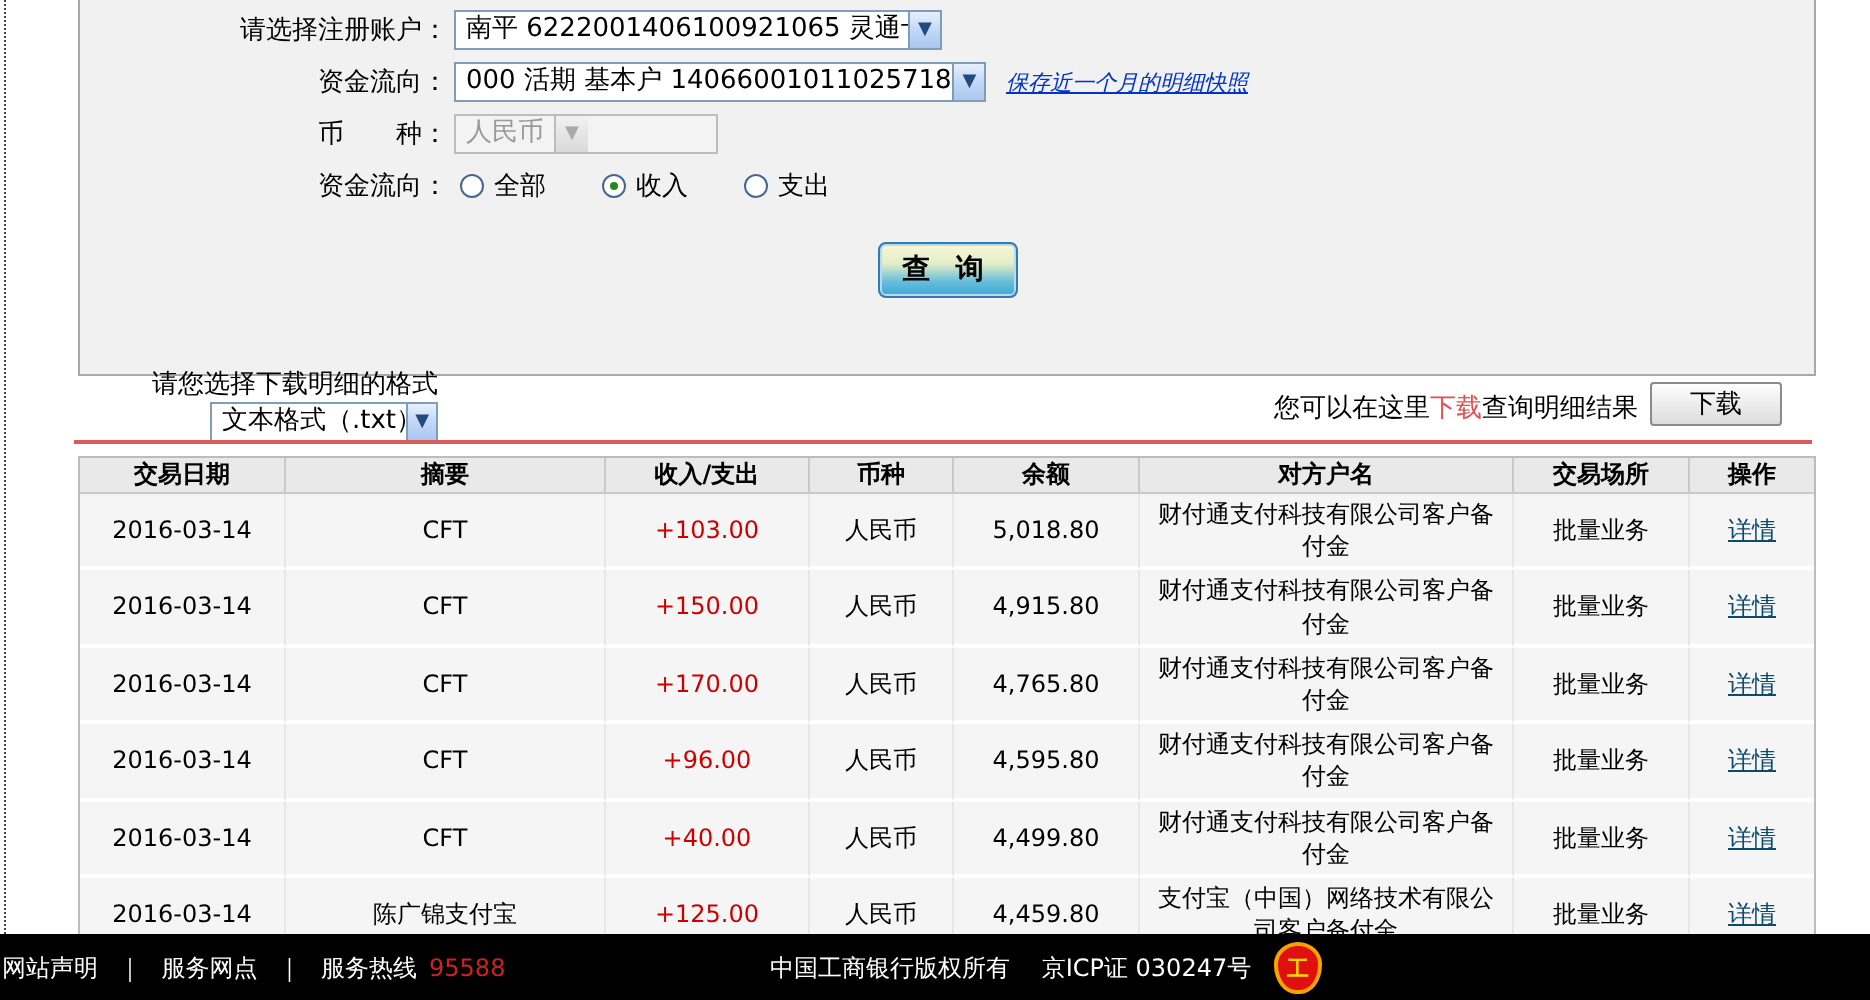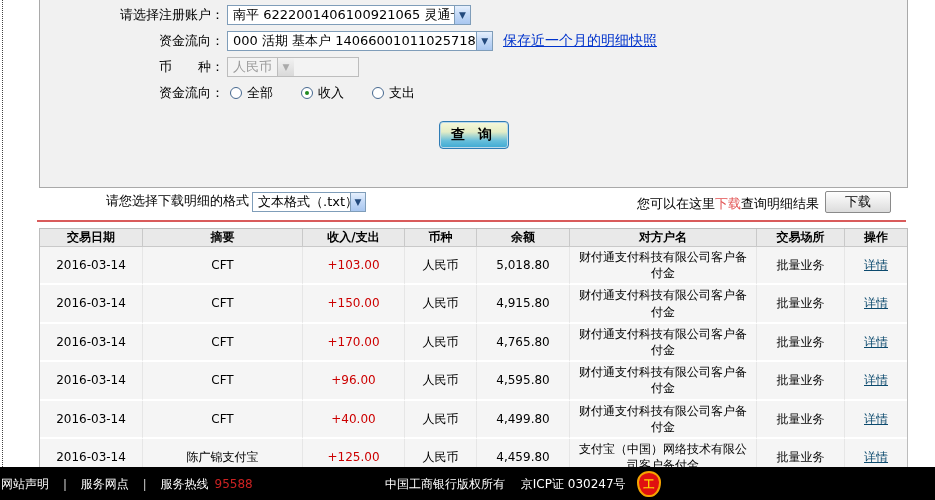--- a/index.html
+++ b/index.html
@@ -21,41 +21,41 @@
     border:1px solid #7f9db9; margin-left:3px; }
   .xp-select .sel-text { padding:0 5px; line-height:18px; font-size:13px; white-space:nowrap; overflow:hidden; }
   .xp-select .sel-arrow { width:17px; display:flex; align-items:center; justify-content:center;
     background:linear-gradient(180deg,#e6f0fd 0%,#c2d8f6 50%,#a9c7f0 100%);
     border-left:1px solid #7f9db9; color:#234a7d; font-size:9px; }
   .xp-select.disabled { border-color:#bdbdbd; background:#f3f3f3; }
   .xp-select.disabled .sel-text { color:#9a9a9a; }
   .xp-select.disabled .sel-arrow { background:linear-gradient(180deg,#f2f2f2,#d9d9d9);
     border-left:1px solid #bdbdbd; color:#aaa; }
 
-  .snap-link { margin-left:10px; color:#0033cc; text-decoration:underline; font-size:14px; cursor:pointer; }
+  .snap-link { margin-left:10px; color:#0033cc; text-decoration:underline; font-size:11px; cursor:pointer;font-style:italic; }
 
   .radio-group { display:flex; margin-left:6px; }
   .radio-item { display:flex; align-items:center; margin-right:28px; cursor:pointer; }
   .radio-circle { width:12px; height:12px; border-radius:50%; border:1px solid #46688f;
     background:#fff; margin-right:5px; position:relative; }
   .radio-item.selected .radio-circle::after { content:""; position:absolute; left:3px; top:3px;
     width:4px; height:4px; border-radius:50%; background:#1f8a1f; }
   .radio-label { font-size:13px; }
 
   .query-btn-row { text-align:center; margin-top:18px; }
   .query-btn { width:70px; height:28px; border:1px solid #2f7cb5; border-radius:4px;
     background:linear-gradient(180deg,#f5f8da 0%,#e4edc6 38%,#66bedb 72%,#3da9d3 100%);
     font-size:14px; font-weight:bold; letter-spacing:4px; color:#000;
     font-family:"DejaVu Sans","Liberation Sans",sans-serif; cursor:pointer;
     box-shadow:0 0 0 1px #bcd9ea inset; }
 
   
   .download-bar { position:absolute; left:0; top:190px; width:935px; height:24px;
     display:flex; align-items:center; }
-  .dl-left { margin-left:106px; display:flex; align-items:flex-start; font-size:13px; }
+  .dl-left { margin-left:76px; display:flex; align-items:flex-end; font-size:13px;flex-direction:column; }
   .dl-right { margin-left:auto; margin-right:44px; display:flex; align-items:flex-end; font-size:13px; }
   .dl-link-red { color:#e25050; cursor:pointer; }
   .dl-btn { margin-left:6px; width:66px; height:22px; border:1px solid #8a8a8a; border-radius:2px;
     background:linear-gradient(180deg,#fefefe,#dcdcdc); font-size:13px; cursor:pointer;
     font-family:"DejaVu Sans","Liberation Sans",sans-serif; }
 
   .red-line { position:absolute; left:37px; top:220px; width:869px; height:2px; background:#d95b5b; }
 
   
   .table-wrap { position:absolute; left:39px; top:228px; width:869px; border:1px solid #bcbcbc; background:#fff; }

